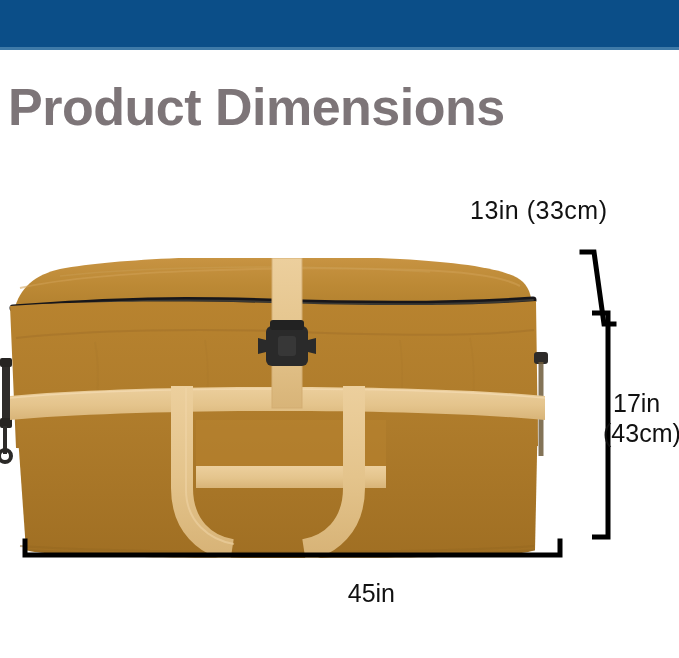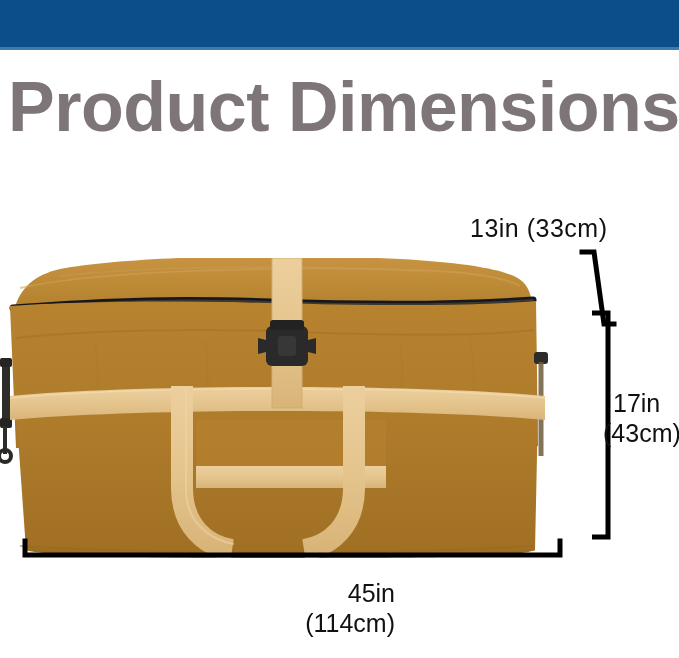--- a/index.html
+++ b/index.html
@@ -34,39 +34,39 @@
     height: 3px;
     background: #3f7aa8;
   }
 
   
   #page-title {
     position: absolute;
     left: 8px;
     top: 76px;
     width: 671px;
-    font-size: 70px;
+    font-size: 52px;
     font-weight: bold;
     letter-spacing: -0.5px;
     color: #7d7578;
     line-height: 62px;
     white-space: nowrap;
   }
 
   
   .dim-label {
     position: absolute;
     color: #111111;
     font-size: 25px;
     line-height: 30px;
     white-space: nowrap;
   }
   #label-depth {
     left: 470px;
-    top: 213px;
+    top: 195px;
     letter-spacing: 0.5px;
   }
   #label-height {
     left: 613px;
     top: 388px;
     text-align: left;
   }
   #label-height .ln2 { margin-left: -10px; display: block; }
   #label-width {
     left: 235px;
@@ -216,16 +216,15 @@
 
   <div class="dim-label" id="label-depth">13in (33cm)</div>
 
   <div class="dim-label" id="label-height">
     <span class="ln1">17in</span>
     <span class="ln2">(43cm)</span>
   </div>
 
   <div class="dim-label" id="label-width">
     <span class="ln1">45in</span>
-    <span class="ln2">(114cm)</span>
   </div>
 
 </div>
 
 </body></html>

